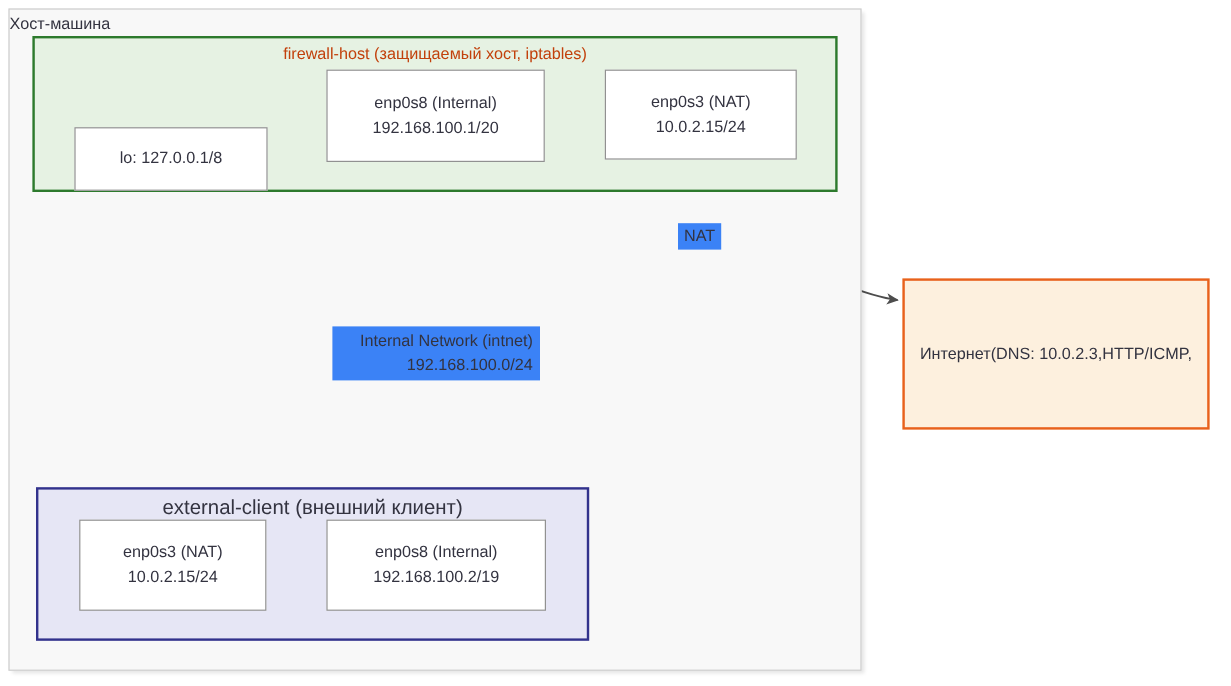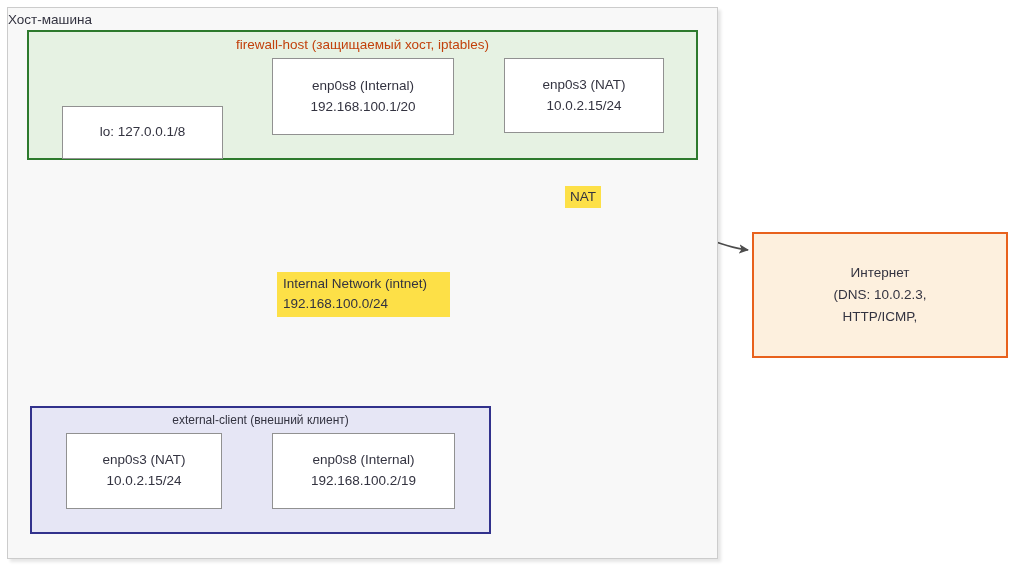--- a/index.html
+++ b/index.html
@@ -66,21 +66,21 @@
     height: 128px;
     background: #e6e6f5;
     border: 2px solid #32328c;
   }
   #external-client-title {
     position: absolute;
     left: 0;
     top: 5px;
     width: 100%;
     text-align: center;
-    font-size: 12px;
+    font-size: 17px;
     color: #333340;
   }
   
   .iface {
     position: absolute;
     box-sizing: border-box;
     background: #ffffff;
     border: 1px solid #919191;
     display: flex;
     flex-direction: column;
@@ -97,35 +97,35 @@
   #iface-ec-enp0s8 { left: 272px; top: 433px; width: 183px; height: 76px; }
   
   #internet-box {
     left: 752px;
     top: 232px;
     width: 256px;
     height: 126px;
     background: #fdf0de;
     border: 2px solid #e8611c;
     display: flex;
-    flex-direction: column;
+    flex-direction: row;
     align-items: center;
     justify-content: center;
     font-size: 13.5px;
     color: #333340;
     line-height: 1.62;
   }
   
   .edge-label {
     position: absolute;
-    background: #fde047;
+    background: #3b82f6;
     color: #333340;
     font-size: 13.5px;
     line-height: 1.5;
-    text-align: left;
+    text-align: right;
     padding: 2px 6px;
     box-sizing: border-box;
   }
   #intnet-label {
     left: 277px;
     top: 272px;
     width: 173px;
   }
   #nat-label {
     left: 565px;

